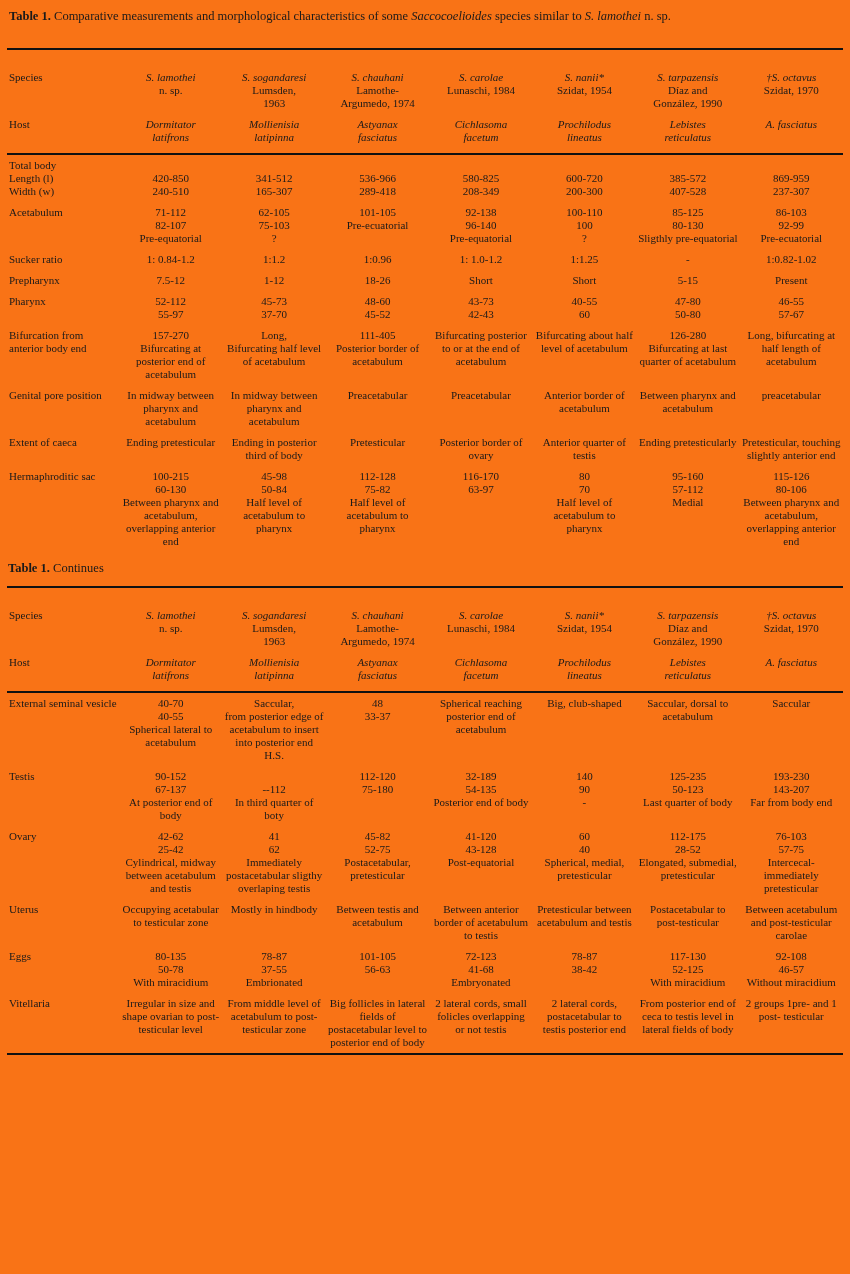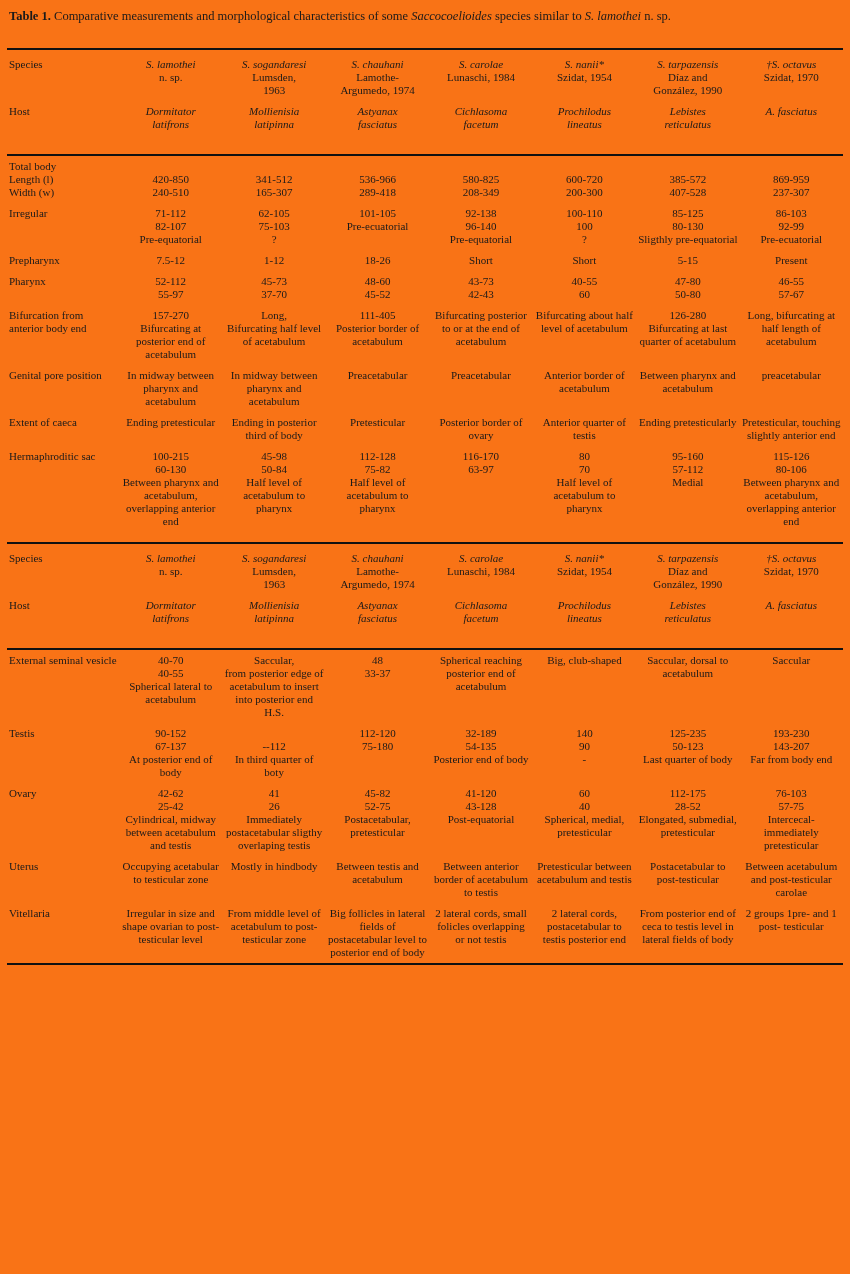--- a/index.html
+++ b/index.html
@@ -38,26 +38,26 @@
     font-weight: normal;
     vertical-align: top;
     text-align: center;
     white-space: pre-line;
     padding: 4px 2px;
   }
   .ctable .lbl {
     text-align: left;
     padding-left: 2px;
   }
-  .ctable .sp-row th { padding-top: 8px; }
+  .ctable .sp-row th { padding-top: 21px; }
   .ctable .sp-name { font-style: italic; }
   .ctable .host-row th, .ctable .host-row td {
     font-style: italic;
     border-bottom: 2px solid #111;
-    padding-bottom: 23px;
+    padding-bottom: 9px;
   }
   .ctable .host-row .lbl { font-style: normal; }
   .continues {
     font-size: 12.5px;
     line-height: 15px;
     margin: 9px 0 0 1px;
   }
   .continues b { font-weight: bold; }
   .footnote {
     font-size: 11.5px;
@@ -137,41 +137,51 @@
 600-720
 200-300</td>
             <td>
 385-572
 407-528</td>
             <td>
 869-959
 237-307</td>
           </tr>
           <tr>
-            <th class="lbl">Irregular</th>
+            <th class="lbl">Acetabulum</th>
             <td>71-112
 82-107
 Pre-equatorial</td>
             <td>62-105
 75-103
 ?</td>
             <td>101-105
 Pre-ecuatorial</td>
             <td>92-138
 96-140
 Pre-equatorial</td>
             <td>100-110
 100
 ?</td>
             <td>85-125
 80-130
 Sligthly pre-equatorial</td>
             <td>86-103
 92-99
 Pre-ecuatorial</td>
+          </tr>
+          <tr>
+            <th class="lbl">Sucker ratio</th>
+            <td>1: 0.84-1.2</td>
+            <td>1:1.2</td>
+            <td>1:0.96</td>
+            <td>1: 1.0-1.2</td>
+            <td>1:1.25</td>
+            <td>-</td>
+            <td>1:0.82-1.02</td>
           </tr>
           <tr>
             <th class="lbl">Prepharynx</th>
             <td>7.5-12</td>
             <td>1-12</td>
             <td>18-26</td>
             <td>Short</td>
             <td>Short</td>
             <td>5-15</td>
             <td>Present</td>
@@ -247,20 +257,21 @@
 57-112
 Medial</td>
             <td>115-126
 80-106
 Between pharynx and acetabulum, overlapping anterior end</td>
           </tr>
         </tbody>
       </table>
     </div>
 
+  <p class="continues"><b>Table 1.</b><span> Continues</span></p>
 
   <div id="table2-mount">
       <table class="ctable t2">
         <colgroup>
           <col style="width: 112px;">
           <col>
           <col>
           <col>
           <col>
           <col>
@@ -335,21 +346,21 @@
             <td>193-230
 143-207
 Far from body end</td>
           </tr>
           <tr>
             <th class="lbl">Ovary</th>
             <td>42-62
 25-42
 Cylindrical, midway between acetabulum and testis</td>
             <td>41
-26
+62
 Immediately postacetabular sligthy overlaping testis</td>
             <td>45-82
 52-75
 Postacetabular, pretesticular</td>
             <td>41-120
 43-128
 Post-equatorial</td>
             <td>60
 40
 Spherical, medial, pretesticular</td>
@@ -364,20 +375,42 @@
             <th class="lbl">Uterus</th>
             <td>Occupying acetabular to testicular zone</td>
             <td>Mostly in hindbody</td>
             <td>Between testis and acetabulum</td>
             <td>Between anterior border of acetabulum to testis</td>
             <td>Pretesticular between acetabulum and testis</td>
             <td>Postacetabular to post-testicular</td>
             <td>Between acetabulum and post-testicular carolae</td>
           </tr>
           <tr>
+            <th class="lbl">Eggs</th>
+            <td>80-135
+50-78
+With miracidium</td>
+            <td>78-87
+37-55
+Embrionated</td>
+            <td>101-105
+56-63</td>
+            <td>72-123
+41-68
+Embryonated</td>
+            <td>78-87
+38-42</td>
+            <td>117-130
+52-125
+With miracidium</td>
+            <td>92-108
+46-57
+Without miracidium</td>
+          </tr>
+          <tr>
             <th class="lbl">Vitellaria</th>
             <td>Irregular in size and shape ovarian to post-testicular level</td>
             <td>From middle level of acetabulum to post-testicular zone</td>
             <td>Big follicles in lateral fields of postacetabular level to posterior end of body</td>
             <td>2 lateral cords, small folicles overlapping or not testis</td>
             <td>2 lateral cords, postacetabular to testis posterior end</td>
             <td>From posterior end of ceca to testis level in lateral fields of body</td>
             <td>2 groups 1pre- and 1 post- testicular</td>
           </tr>
         </tbody>

